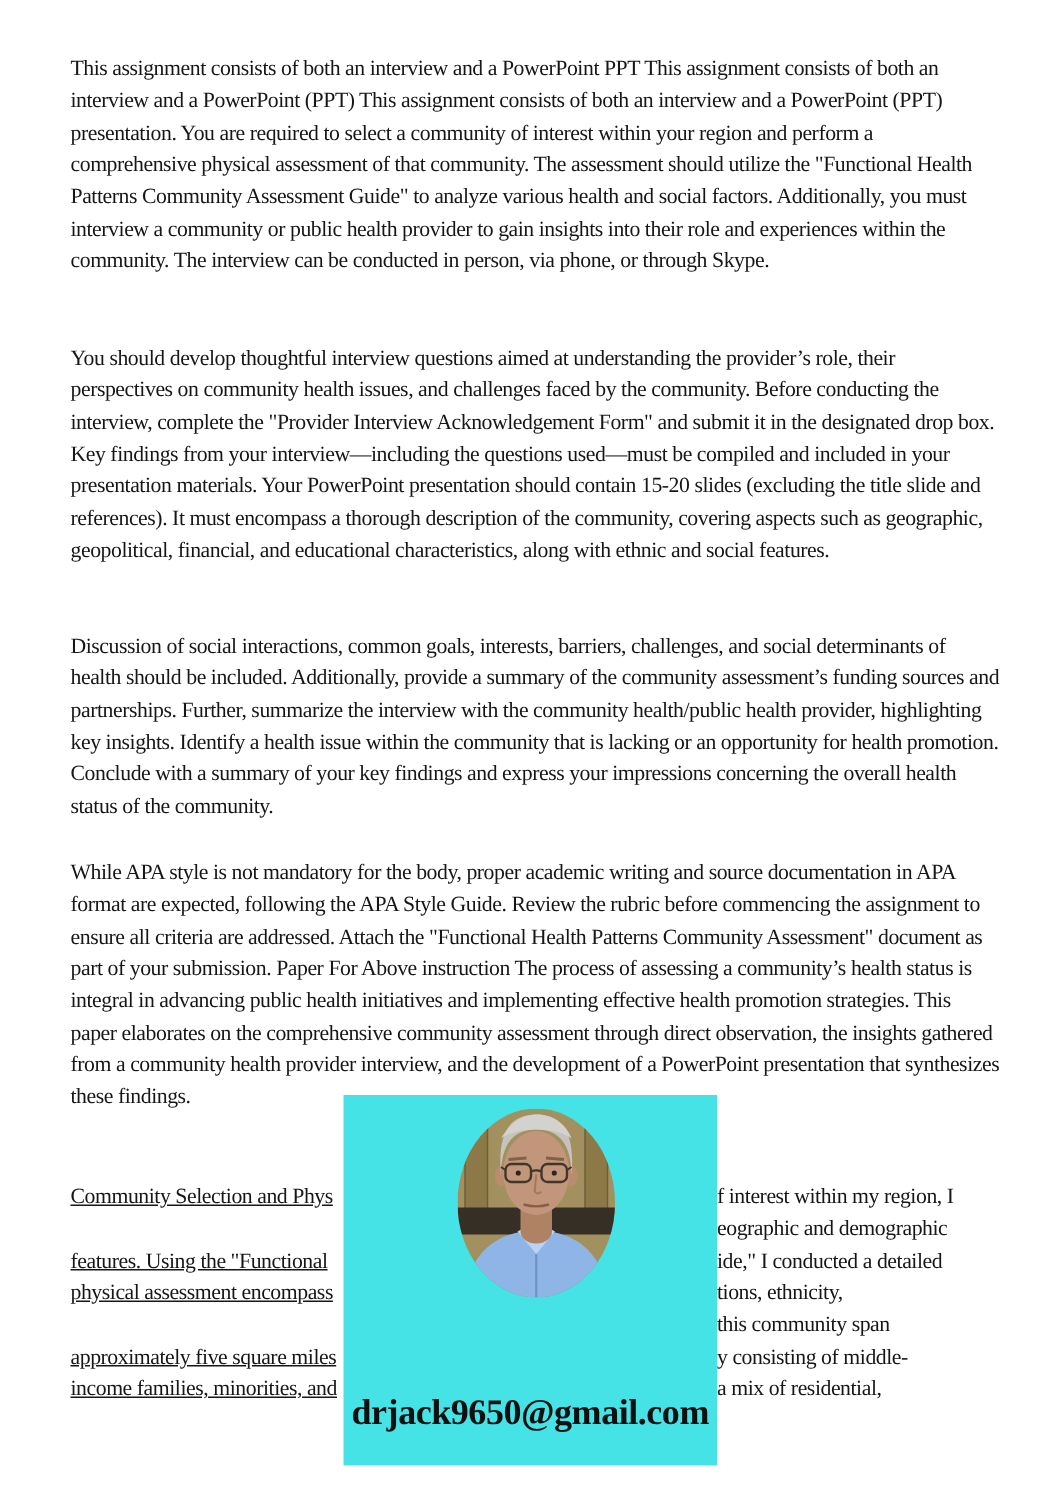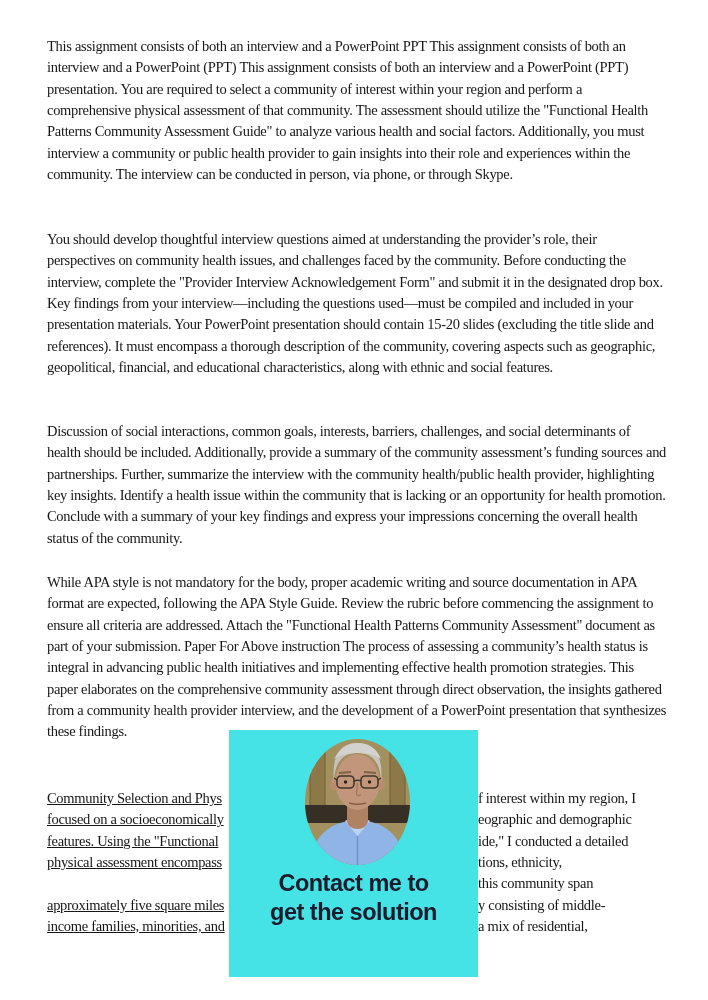--- a/index.html
+++ b/index.html
@@ -49,21 +49,20 @@
       <div class="para" style="top: 421px;">Discussion of social interactions, common goals, interests, barriers, challenges, and social determinants of health should be included. Additionally, provide a summary of the community assessment’s funding sources and partnerships. Further, summarize the interview with the community health/public health provider, highlighting key insights. Identify a health issue within the community that is lacking or an opportunity for health promotion. Conclude with a summary of your key findings and express your impressions concerning the overall health status of the community.</div>
       <div class="para" style="top: 572px;">While APA style is not mandatory for the body, proper academic writing and source documentation in APA format are expected, following the APA Style Guide. Review the rubric before commencing the assignment to ensure all criteria are addressed. Attach the "Functional Health Patterns Community Assessment" document as part of your submission. Paper For Above instruction The process of assessing a community’s health status is integral in advancing public health initiatives and implementing effective health promotion strategies. This paper elaborates on the comprehensive community assessment through direct observation, the insights gathered from a community health provider interview, and the development of a PowerPoint presentation that synthesizes these findings.</div>
     </div>
 
   <div id="covered">
       <div class="cline" style="top: 788px;">
         <span class="lf">Community Selection and Phys</span>
         <span class="rf">f interest within my region, I</span>
       </div>
       <div class="cline" style="top: 809.33px;">
-        <span class="lf">focused on a socioeconomically</span>
         <span class="rf">eographic and demographic</span>
       </div>
       <div class="cline" style="top: 830.66px;">
         <span class="lf">features. Using the "Functional</span>
         <span class="rf">ide," I conducted a detailed</span>
       </div>
       <div class="cline" style="top: 851.99px;">
         <span class="lf">physical assessment encompass</span>
         <span class="rf">tions, ethnicity,</span>
       </div>
@@ -100,19 +99,16 @@
         <rect x="32" y="37" width="17" height="12" rx="4" fill="none" stroke="#41362a" stroke-width="1.6"></rect>
         <rect x="56" y="37" width="17" height="12" rx="4" fill="none" stroke="#41362a" stroke-width="1.6"></rect>
         <path d="M49,42 Q52.5,40.5 56,42" stroke="#41362a" stroke-width="1.6" fill="none"></path>
         <path d="M32,41 L29,39 M73,41 L76,39" stroke="#41362a" stroke-width="1.4" fill="none"></path>
         <circle cx="40.5" cy="43" r="1.7" fill="#2c241d"></circle>
         <circle cx="64.5" cy="43" r="1.7" fill="#2c241d"></circle>
         <path d="M52.5,44 L51.5,55 Q52.5,58 56,55.5" stroke="#a3775a" stroke-width="1.3" fill="none"></path>
         <path d="M44,64 Q52.5,66.5 61,64" stroke="#8a5f47" stroke-width="1.6" fill="none"></path>
       </svg>
     </div>
-    <div class="headline" style="color: rgb(27, 27, 43);">
-      <div>Contact me to</div>
-      <div>get the solution</div>
-    </div>
+    <div class="email" style="color: rgb(16, 16, 16);">drjack9650@gmail.com</div>
   </div>
 
 </div>
 
 </body></html>

